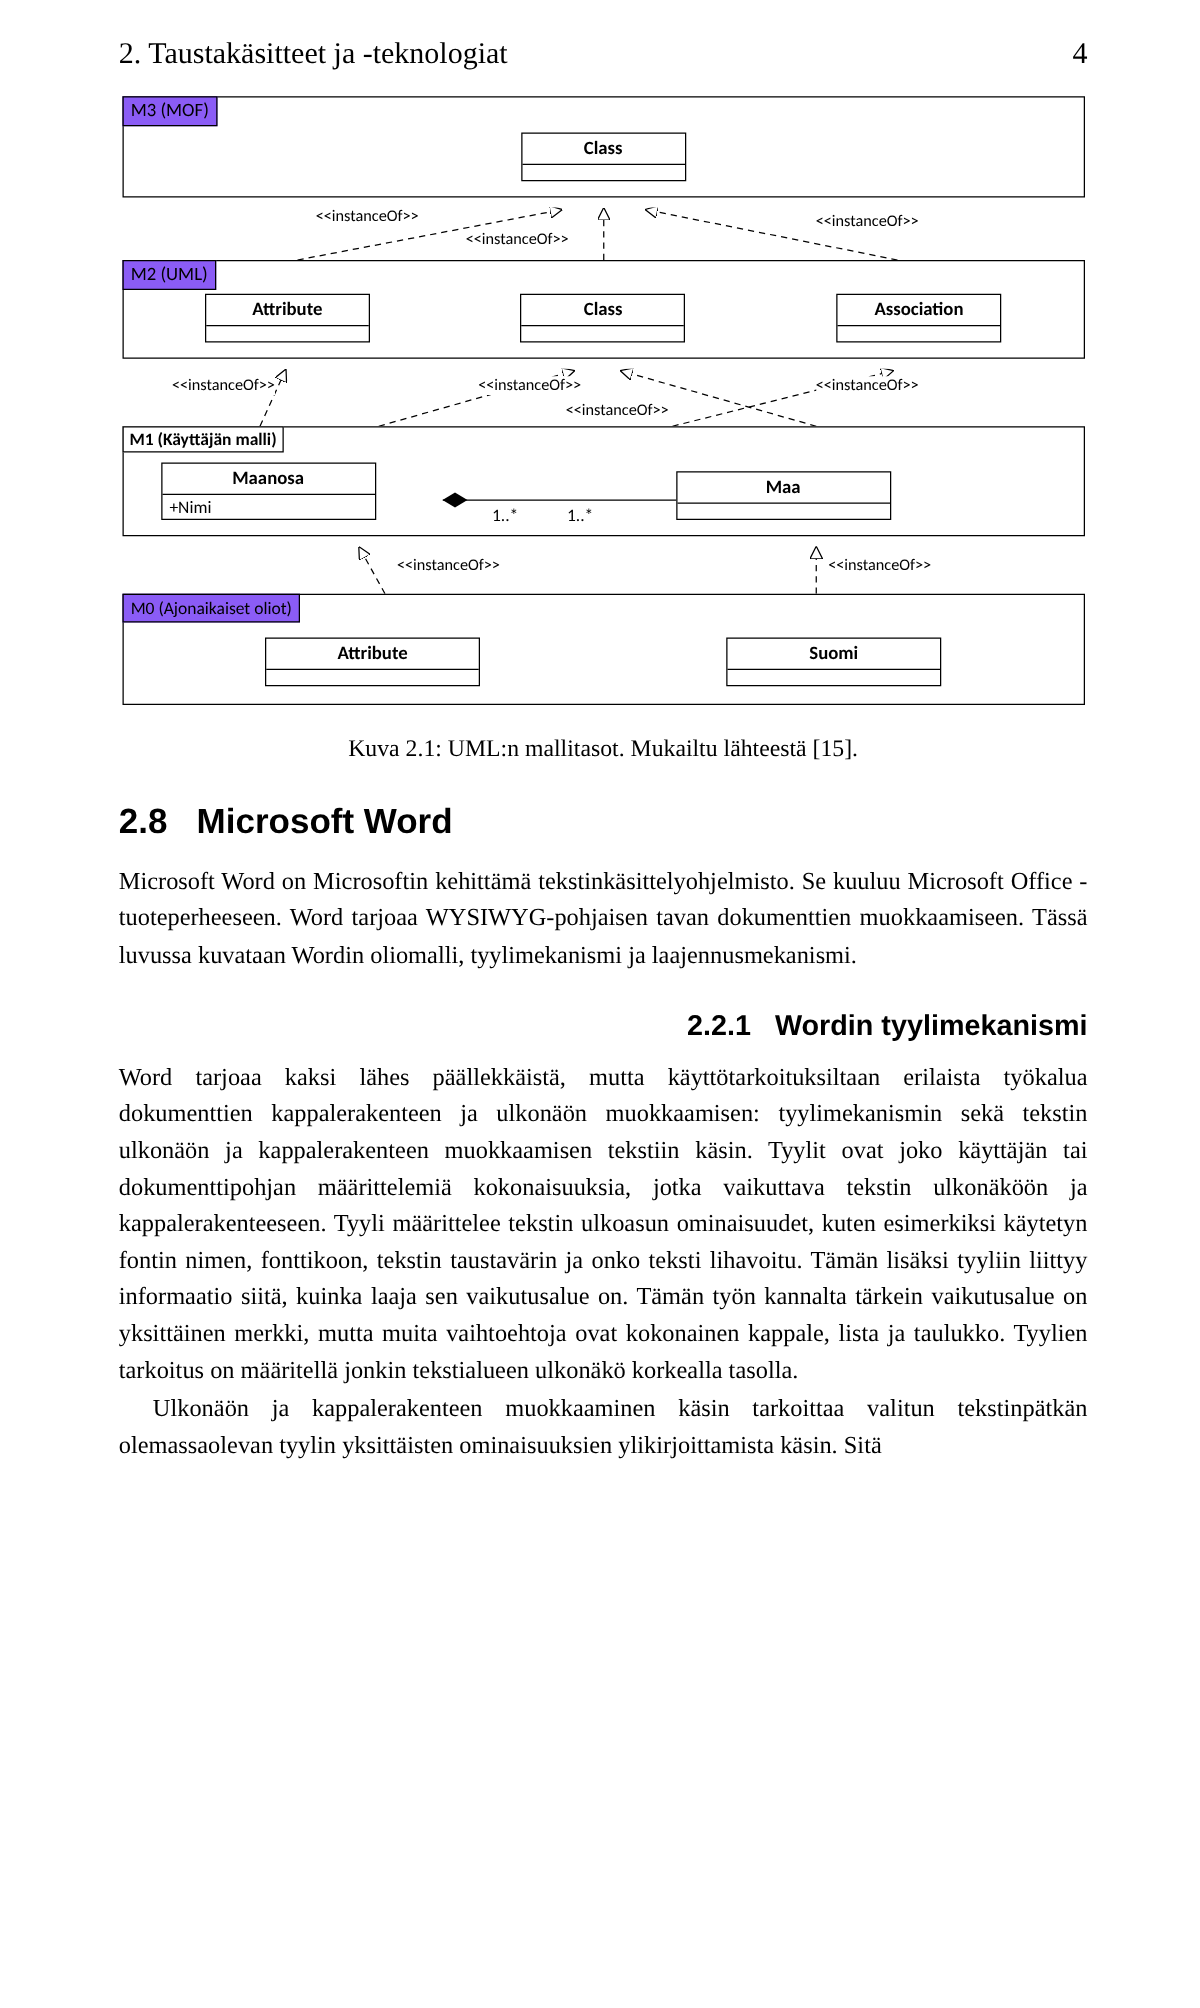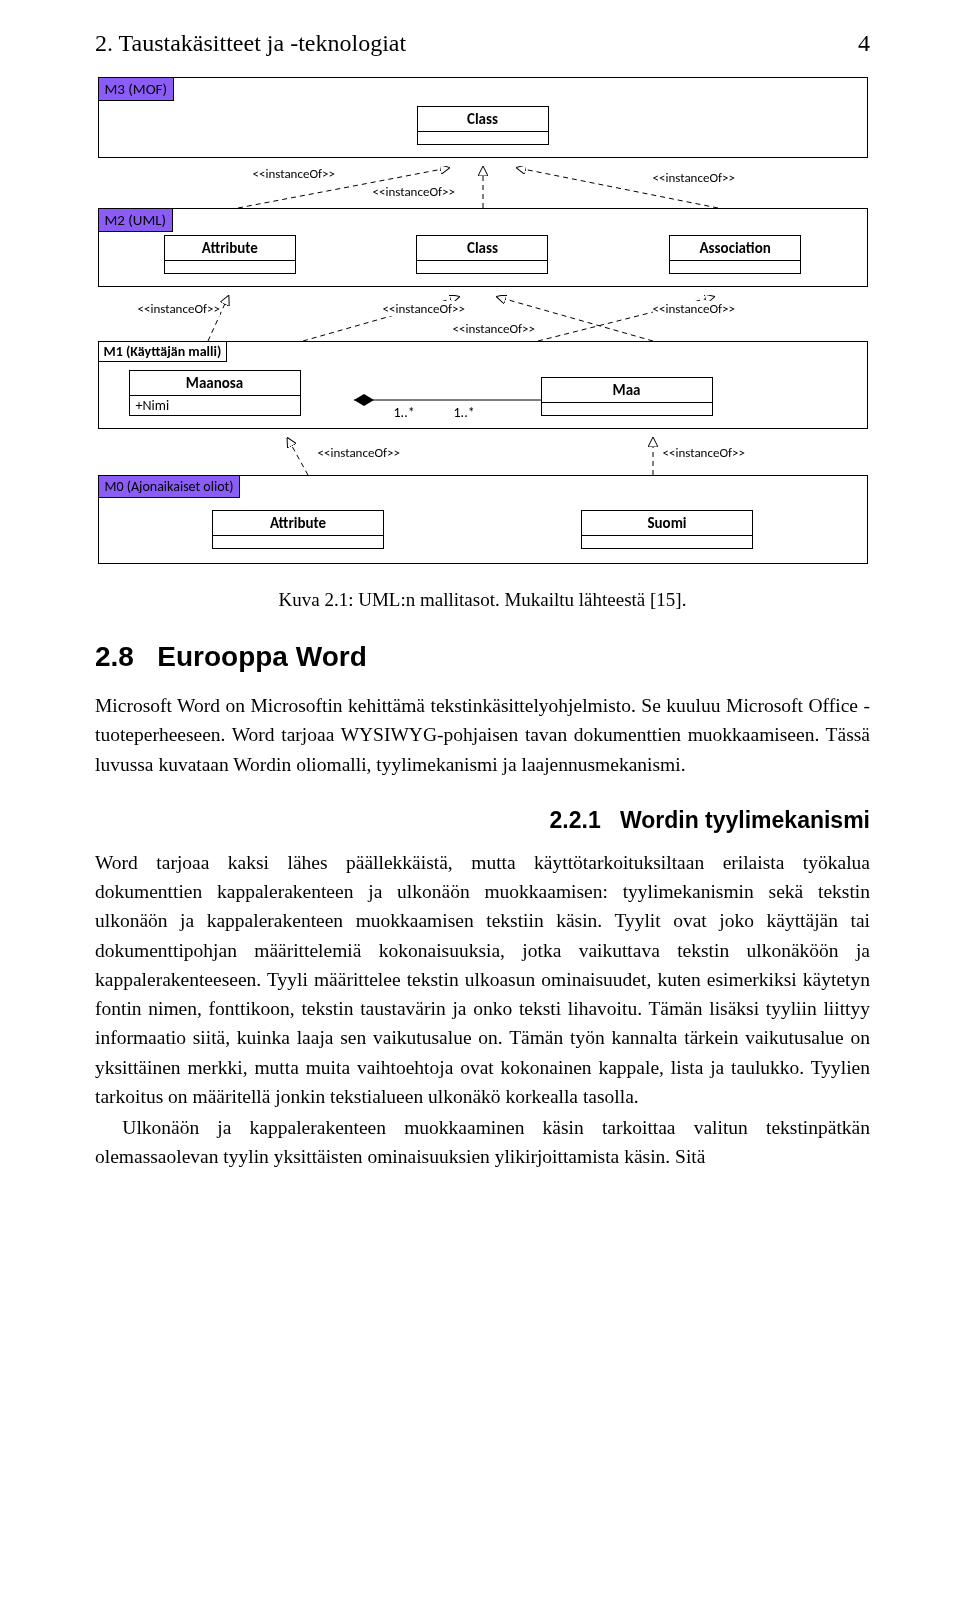--- a/index.html
+++ b/index.html
@@ -232,21 +232,21 @@
             <div class="uml-body"></div>
           </div>
       </div>
     </div>
 
   </div>
 
   <div class="caption">Kuva 2.1: UML:n mallitasot. Mukailtu lähteestä [15].</div>
 
   <h2 class="sec">
-    <span>2.8</span>&nbsp;&nbsp;&nbsp;<span>Eurooppa Word</span>
+    <span>2.8</span>&nbsp;&nbsp;&nbsp;<span>Microsoft Word</span>
   </h2>
 
   <p class="body">Microsoft Word on Microsoftin kehittämä tekstinkäsittelyohjelmisto. Se kuuluu Microsoft Office -tuoteperheeseen. Word tarjoaa WYSIWYG-pohjaisen tavan dokumenttien muokkaamiseen. Tässä luvussa kuvataan Wordin oliomalli, tyylimekanismi ja laajennusmekanismi.</p>
 
   <h3 class="subsec">
     <span>2.2.1</span>&nbsp;&nbsp;&nbsp;<span>Wordin tyylimekanismi</span>
   </h3>
 
   <p class="body"><span>Word tarjoaa kaksi lähes päällekkäistä, mutta käyttötarkoituksiltaan erilaista työkalua dokumenttien kappalerakenteen ja ulkonäön muokkaamisen: </span><span class="ital">tyylimekanismin</span><span> sekä </span><span class="ital">tekstin ulkonäön ja kappalerakenteen muokkaamisen tekstiin käsin</span><span>. Tyylit ovat joko käyttäjän tai dokumenttipohjan määrittelemiä kokonaisuuksia, jotka vaikuttava tekstin ulkonäköön ja kappalerakenteeseen. Tyyli määrittelee tekstin ulkoasun ominaisuudet, kuten esimerkiksi käytetyn fontin nimen, fonttikoon, tekstin taustavärin ja onko teksti lihavoitu. Tämän lisäksi tyyliin liittyy informaatio siitä, kuinka laaja sen vaikutusalue on. Tämän työn kannalta tärkein vaikutusalue on yksittäinen merkki, mutta muita vaihtoehtoja ovat kokonainen kappale, lista ja taulukko. Tyylien tarkoitus on määritellä jonkin tekstialueen ulkonäkö korkealla tasolla.</span></p>
 

